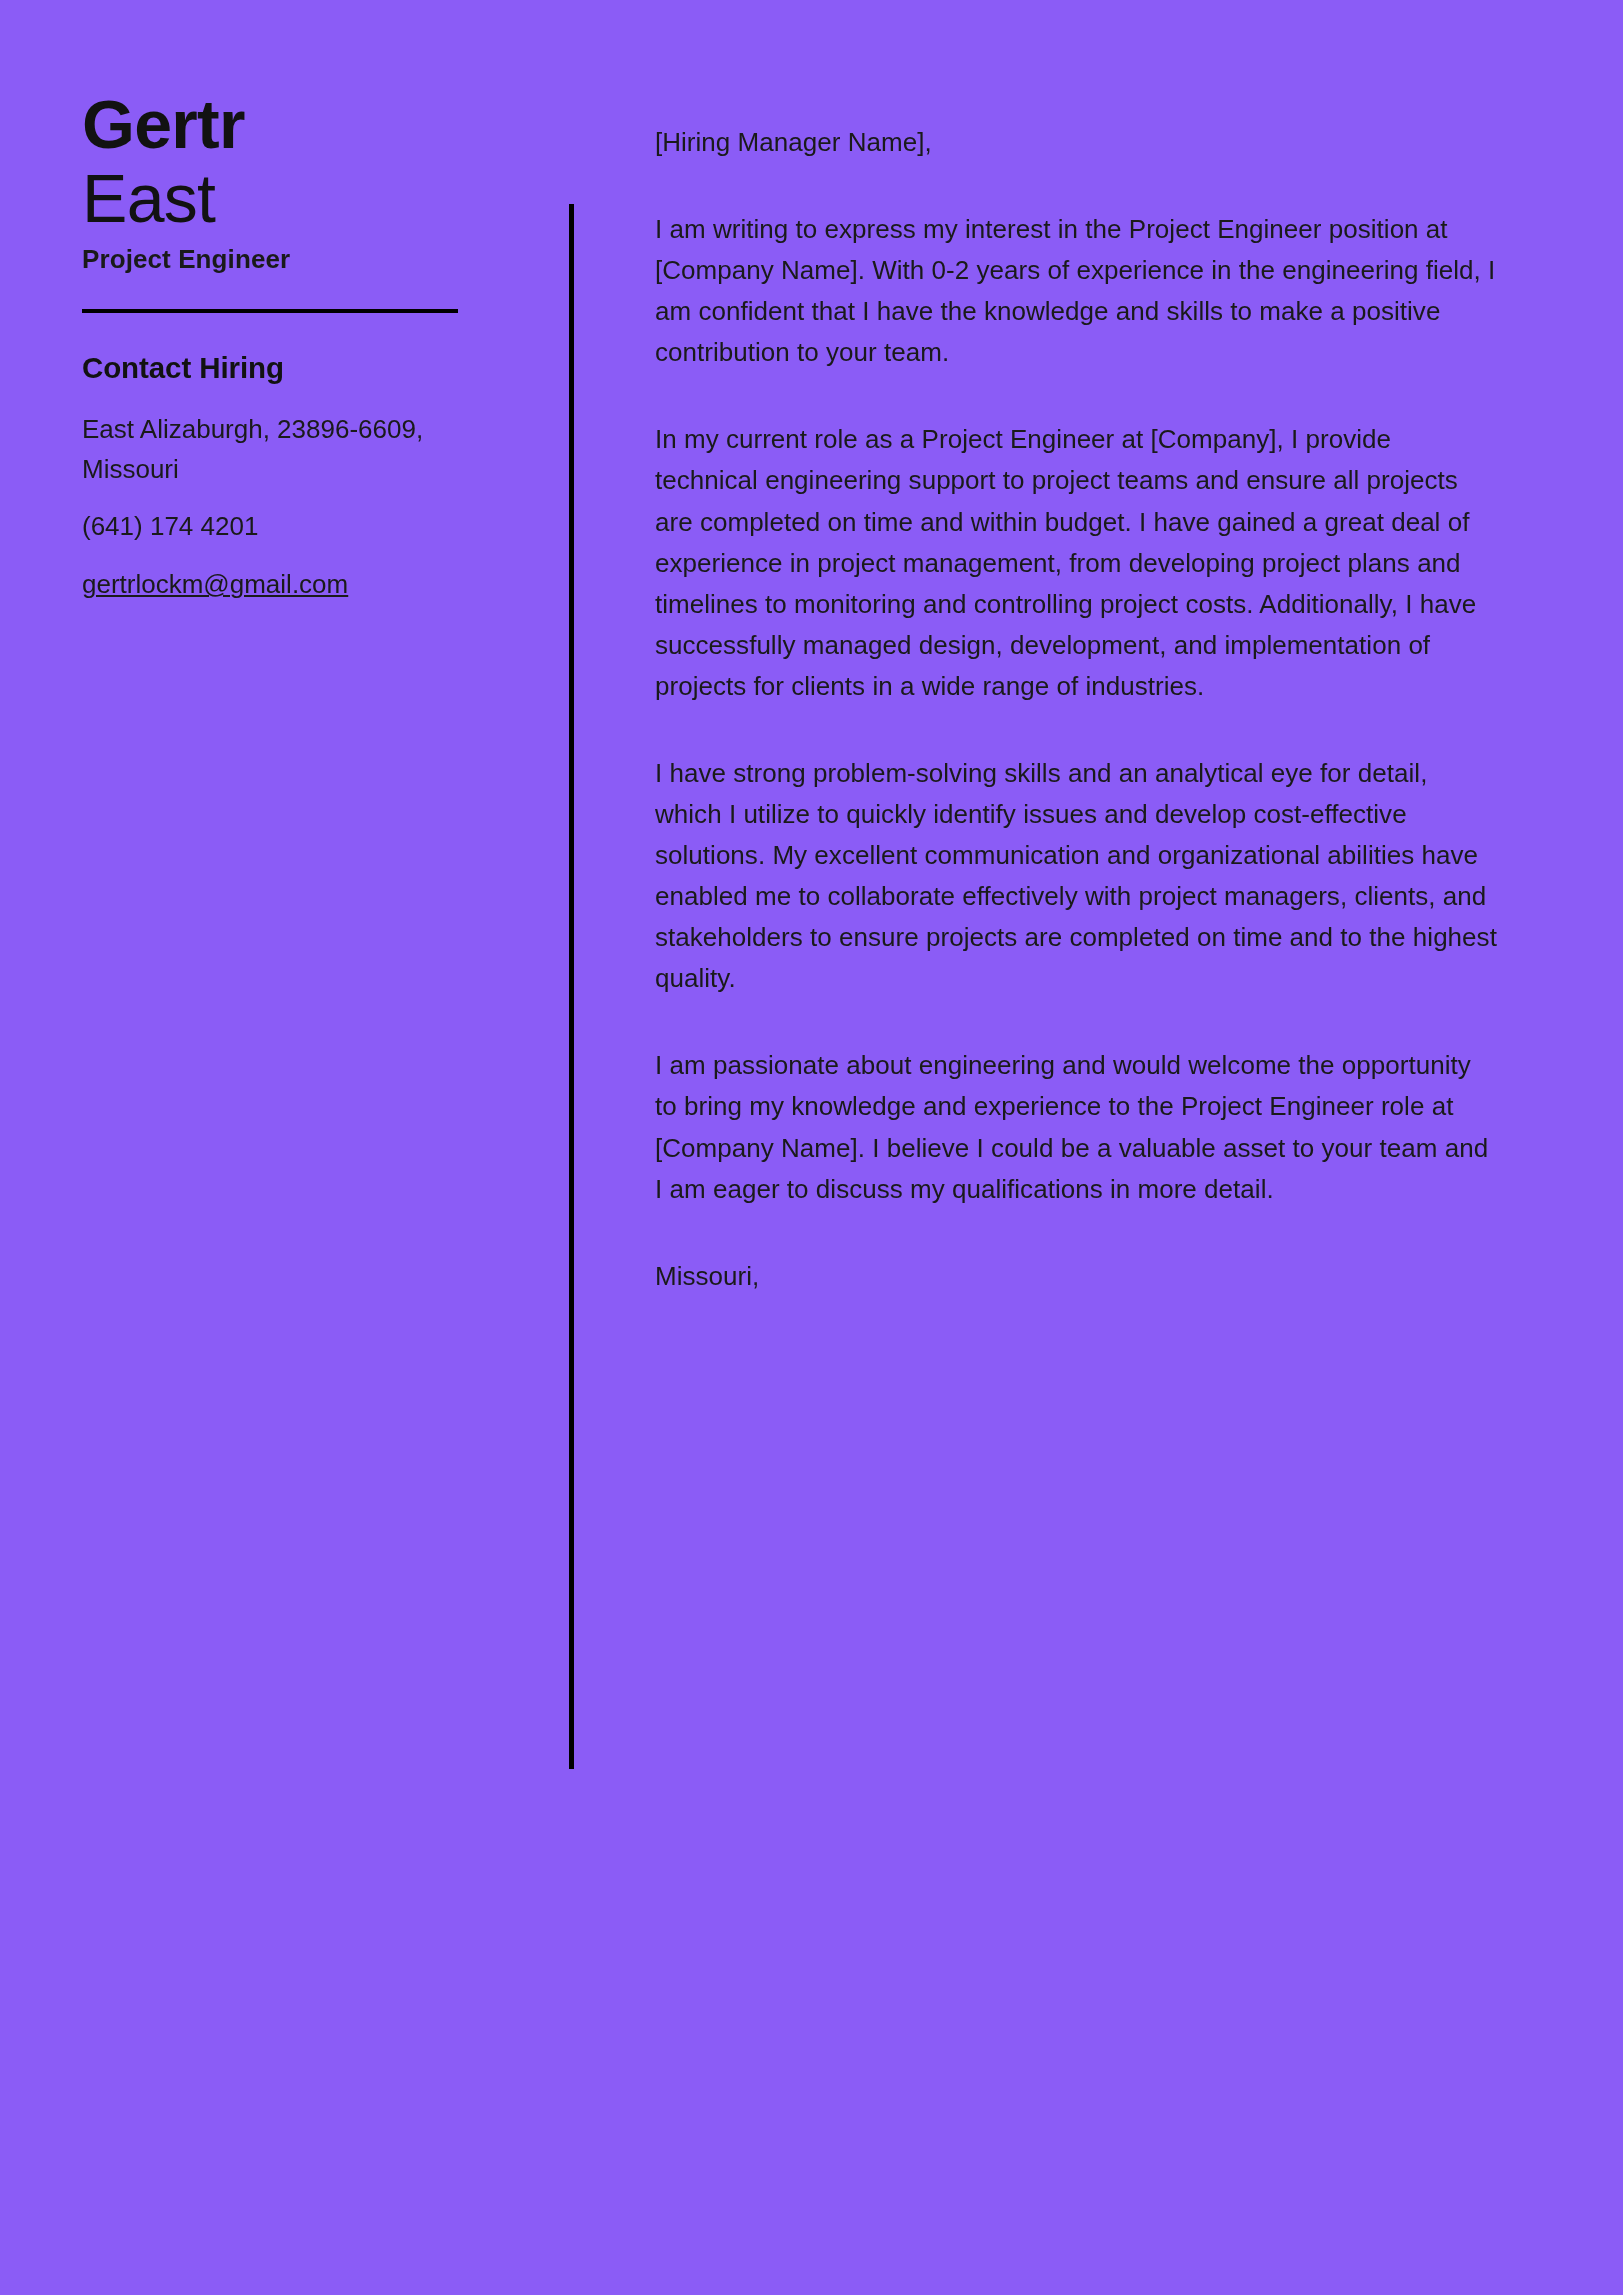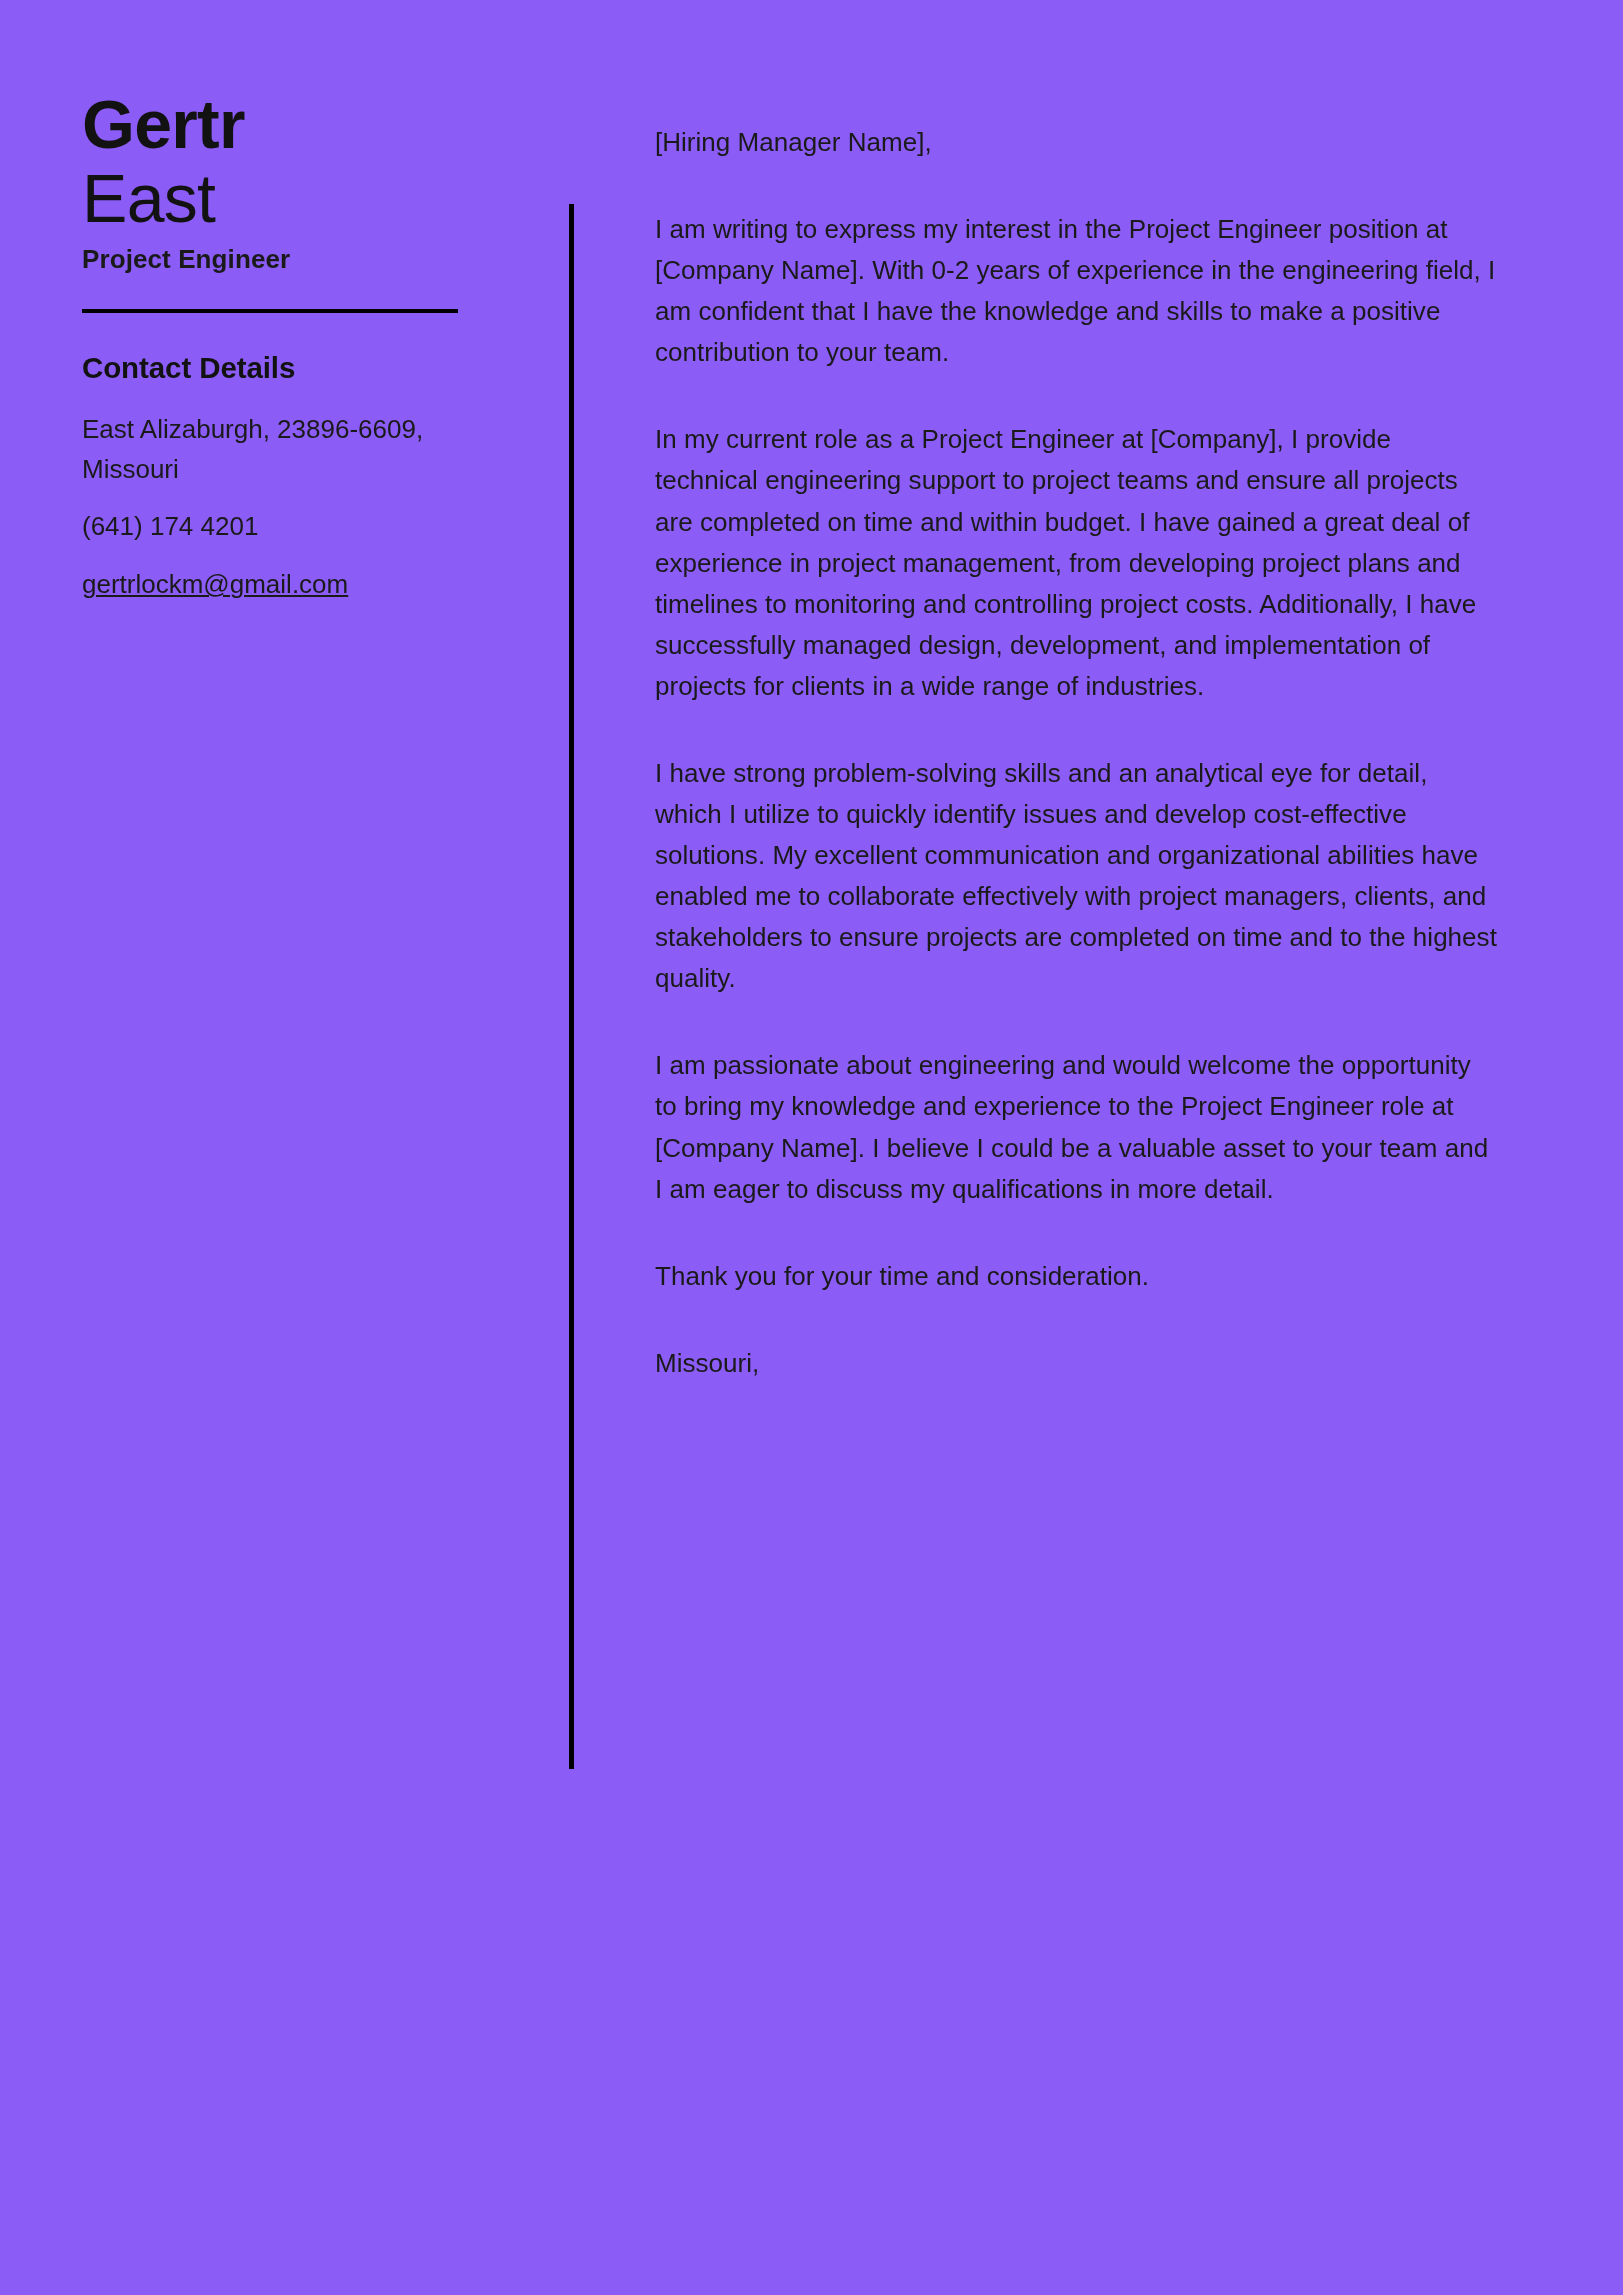--- a/index.html
+++ b/index.html
@@ -137,21 +137,21 @@
 
     <div class="name-block">
       <span class="name-first">Gertr</span>
       <span class="name-last">East</span>
     </div>
 
     <div class="job-title">Project Engineer</div>
 
     <div class="sidebar-rule"></div>
 
-    <h2 class="contact-heading">Contact Details</h2>
+    <h2 class="contact-heading">Contact Hiring</h2>
 
     <ul class="contact-list">
       <li class="contact-item">East Alizaburgh, 23896-6609, Missouri</li>
       <li class="contact-item">(641) 174 4201</li>
       <li class="contact-item">
         <a class="contact-email" href="#">gertrlockm@gmail.com</a>
       </li>
     </ul>
 
   </aside>
@@ -160,19 +160,18 @@
 
   <main class="letter">
 
     <p>[Hiring Manager Name],</p>
 
     <p>I am writing to express my interest in the Project Engineer position at [Company Name]. With 0-2 years of experience in the engineering field, I am confident that I have the knowledge and skills to make a positive contribution to your team.</p>
     <p>In my current role as a Project Engineer at [Company], I provide technical engineering support to project teams and ensure all projects are completed on time and within budget. I have gained a great deal of experience in project management, from developing project plans and timelines to monitoring and controlling project costs. Additionally, I have successfully managed design, development, and implementation of projects for clients in a wide range of industries.</p>
     <p>I have strong problem-solving skills and an analytical eye for detail, which I utilize to quickly identify issues and develop cost-effective solutions. My excellent communication and organizational abilities have enabled me to collaborate effectively with project managers, clients, and stakeholders to ensure projects are completed on time and to the highest quality.</p>
     <p>I am passionate about engineering and would welcome the opportunity to bring my knowledge and experience to the Project Engineer role at [Company Name]. I believe I could be a valuable asset to your team and I am eager to discuss my qualifications in more detail.</p>
 
-    <p>Thank you for your time and consideration.</p>
     <p>Missouri,</p>
 
   </main>
 
 </div>
 
 
 </body></html>

